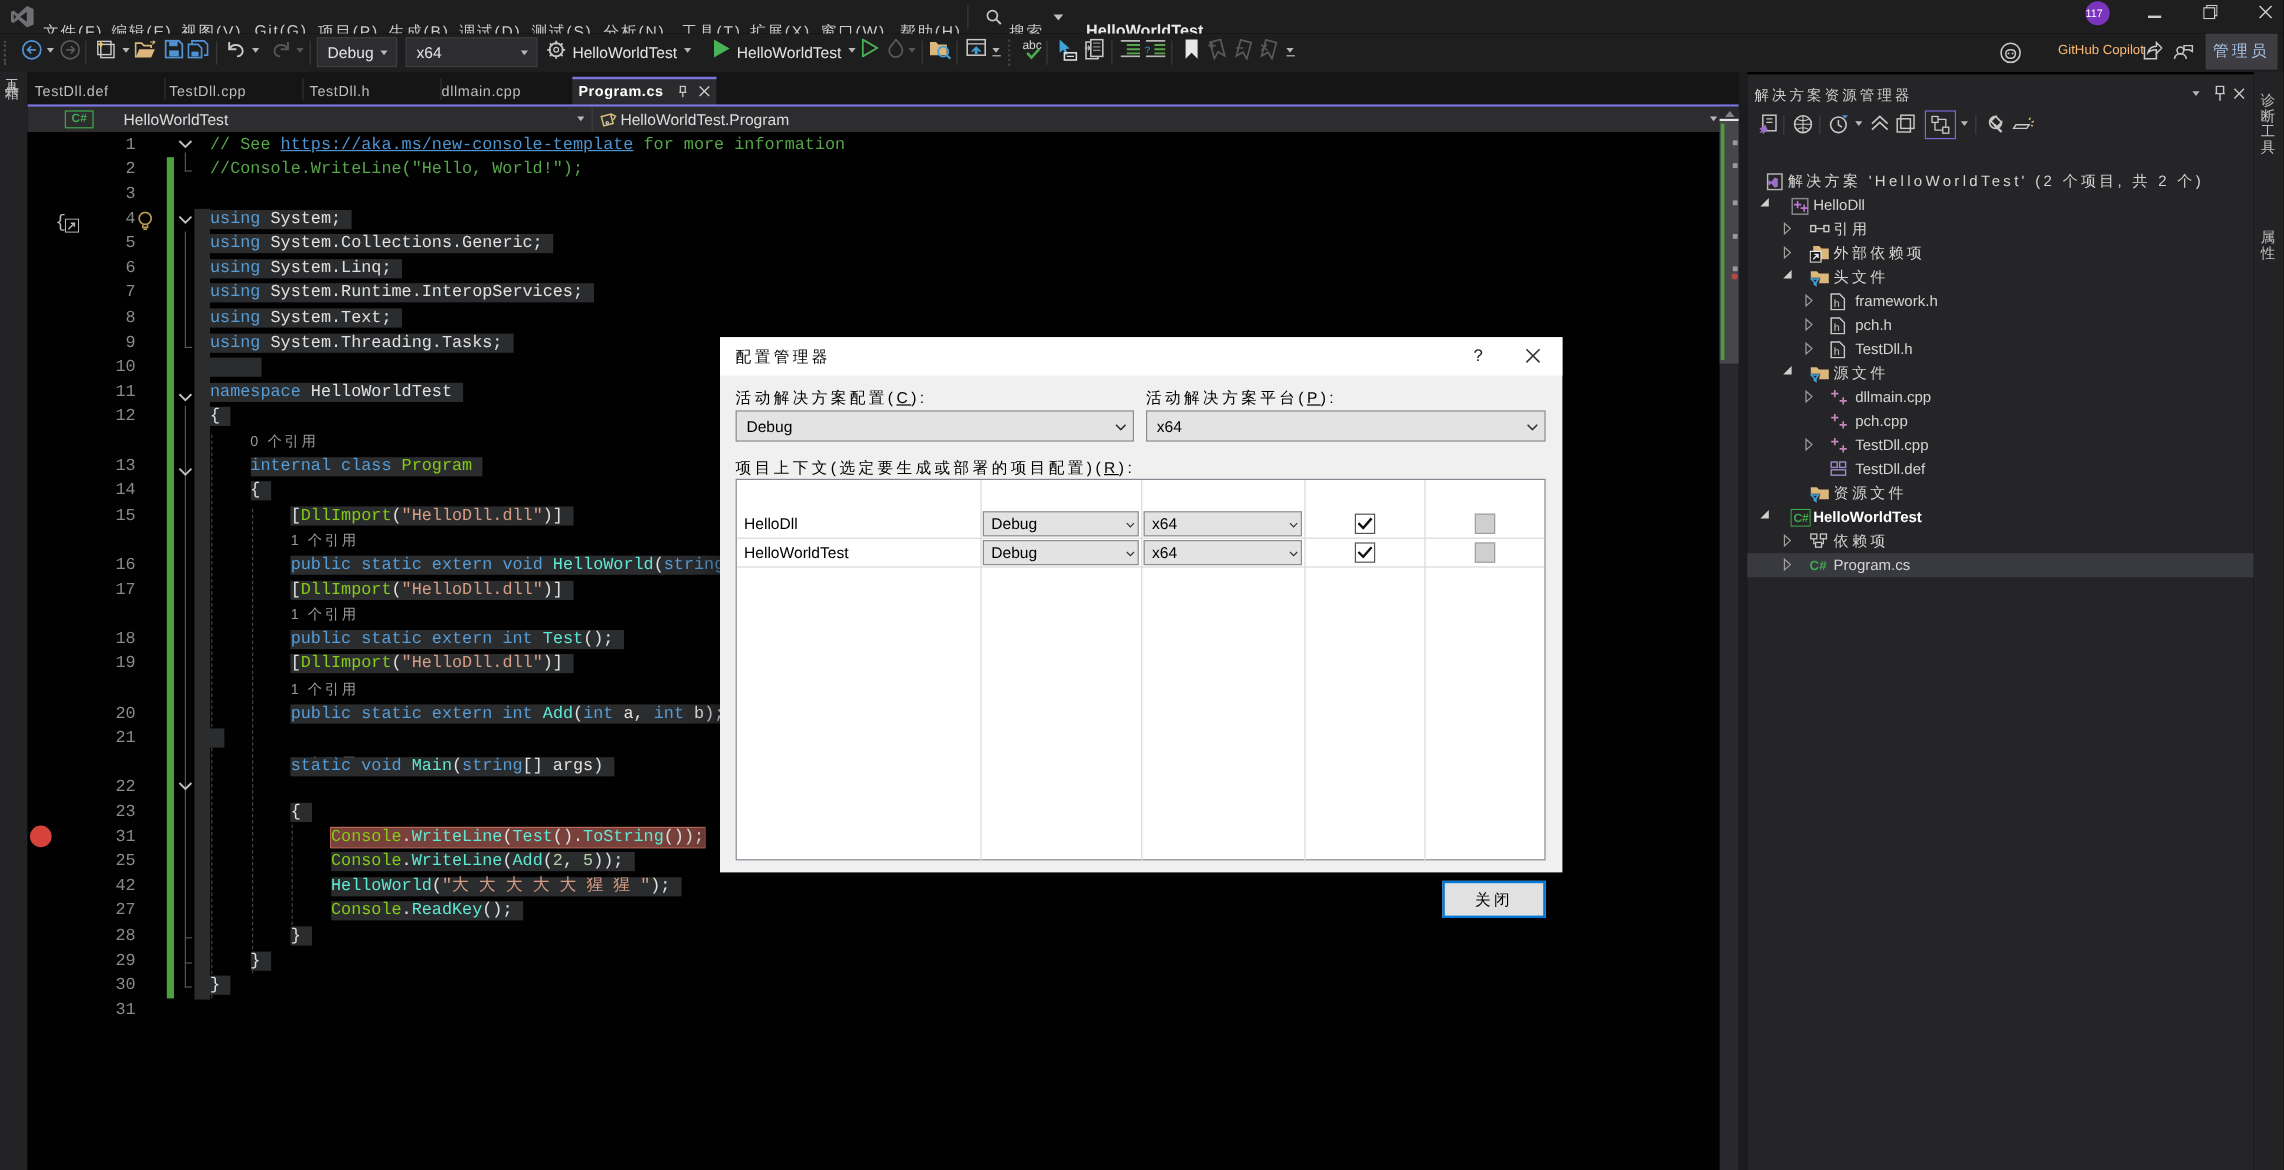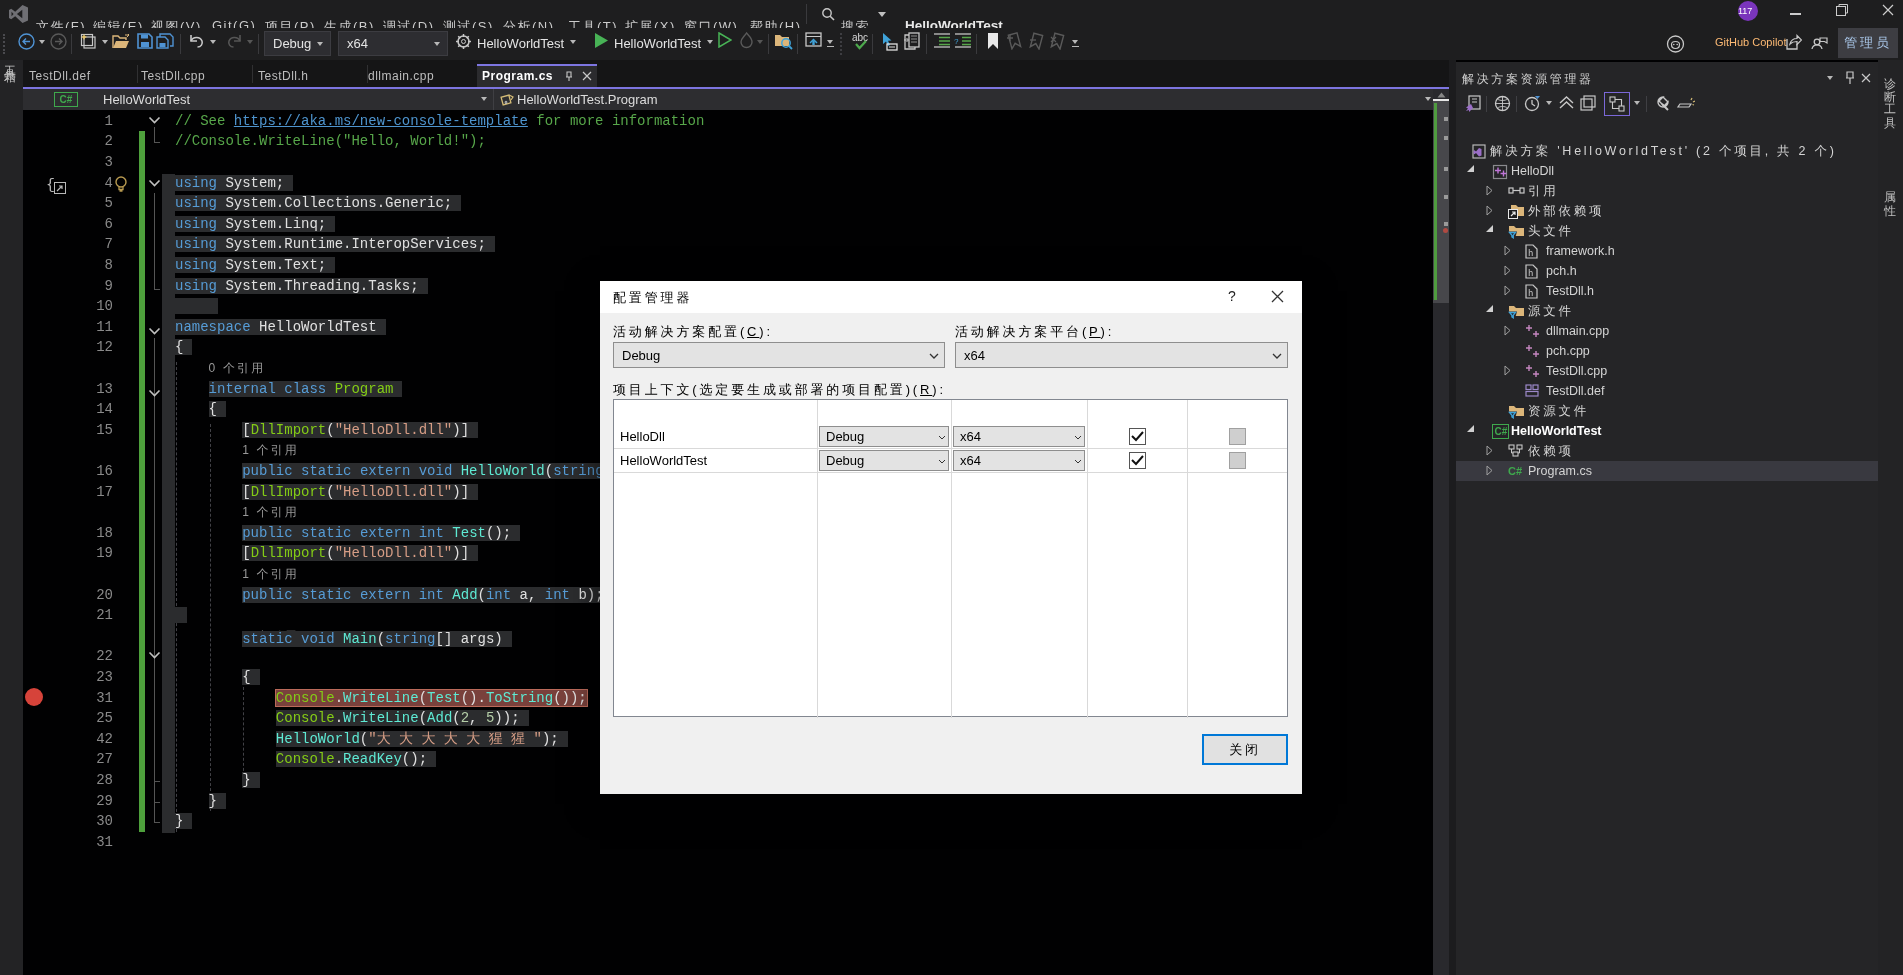--- a/index.html
+++ b/index.html
@@ -558,21 +558,21 @@
     <div class="ab" style="left:1456px;top:461px;width:422px;height:20px;background:#393940"></div>
     <svg style="position:absolute;left:1486px;top:465px" width="7" height="11" viewBox="0 0 7 11">
       <path d="M1 1 L6 5.5 L1 10 Z" fill="none" stroke="#a0a0a0"></path>
     </svg>
     <svg style="position:absolute;left:1508px;top:464px;" width="17" height="13" viewBox="0 0 17 13">
       <text x="0" y="11" font-size="11" font-weight="bold" fill="#3fa94d" font-family="Liberation Sans">C#</text>
     </svg>
     <div class="trow" style="left:1528px;top:461px;">Program.cs</div>
   </div>
 
-<div class="ab" style="left:600px;top:281px;width:702px;height:513px;background:#f0f0f0;box-shadow:0 10px 30px rgba(0,0,0,.6);font-size:13px;color:#000">
+<div class="ab" style="left:600px;top:281px;width:702px;height:446px;background:#f0f0f0;box-shadow:0 10px 30px rgba(0,0,0,.6);font-size:13px;color:#000">
   <div class="ab" style="left:0;top:0;width:702px;height:32px;background:#fff">
     <span class="ab z" style="left:13px;top:8px;font-size:13px">配置管理器</span>
     <span class="ab" style="left:628px;top:7px;font-size:14px;color:#222">?</span>
     <svg class="ic" style="left:671px;top:9px" width="13" height="13" viewBox="0 0 13 13">
         <path d="M1 1 L12 12 M12 1 L1 12" stroke="#333" stroke-width="1.3"></path>
       </svg>
   </div>
   <span class="ab z" style="left:13px;top:42px">活动解决方案配置(<u>C</u>):</span>
   <span class="ab z" style="left:355px;top:42px">活动解决方案平台(<u>P</u>):</span>
   <div class="ab" style="left:13px;top:61px;width:332px;height:26px;background:#e3e3e3;border:1px solid #8e8e8e">

